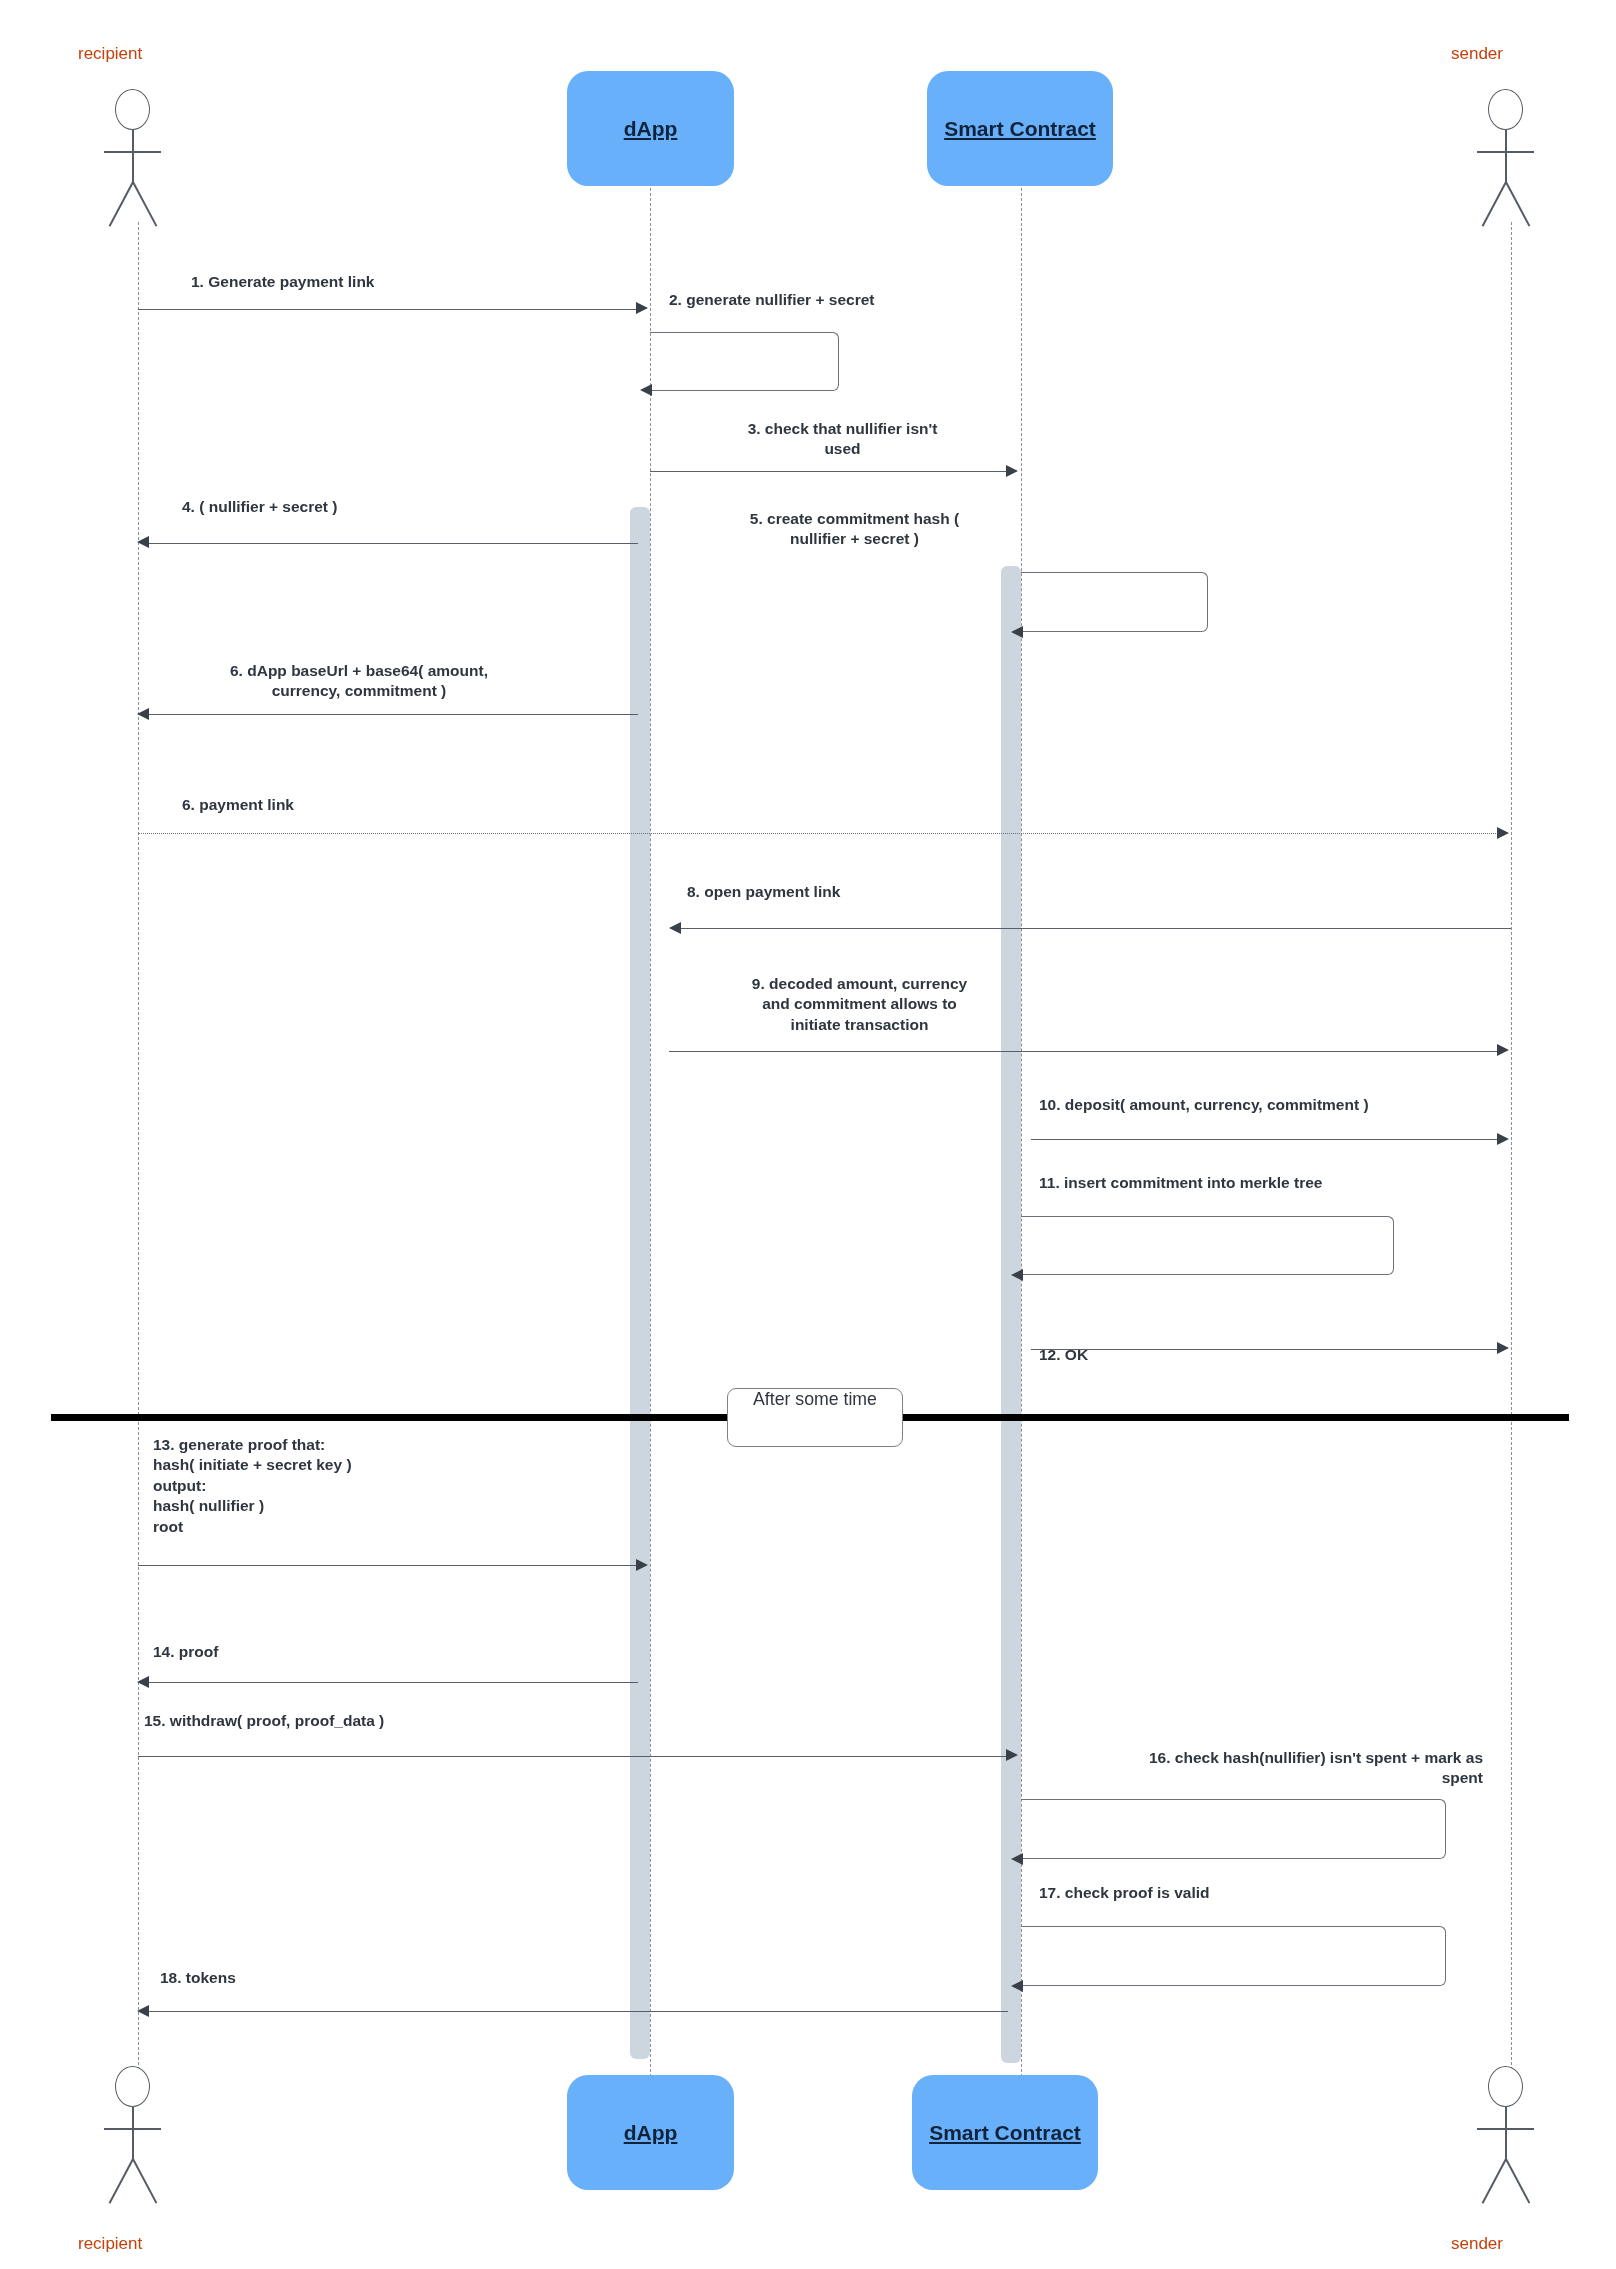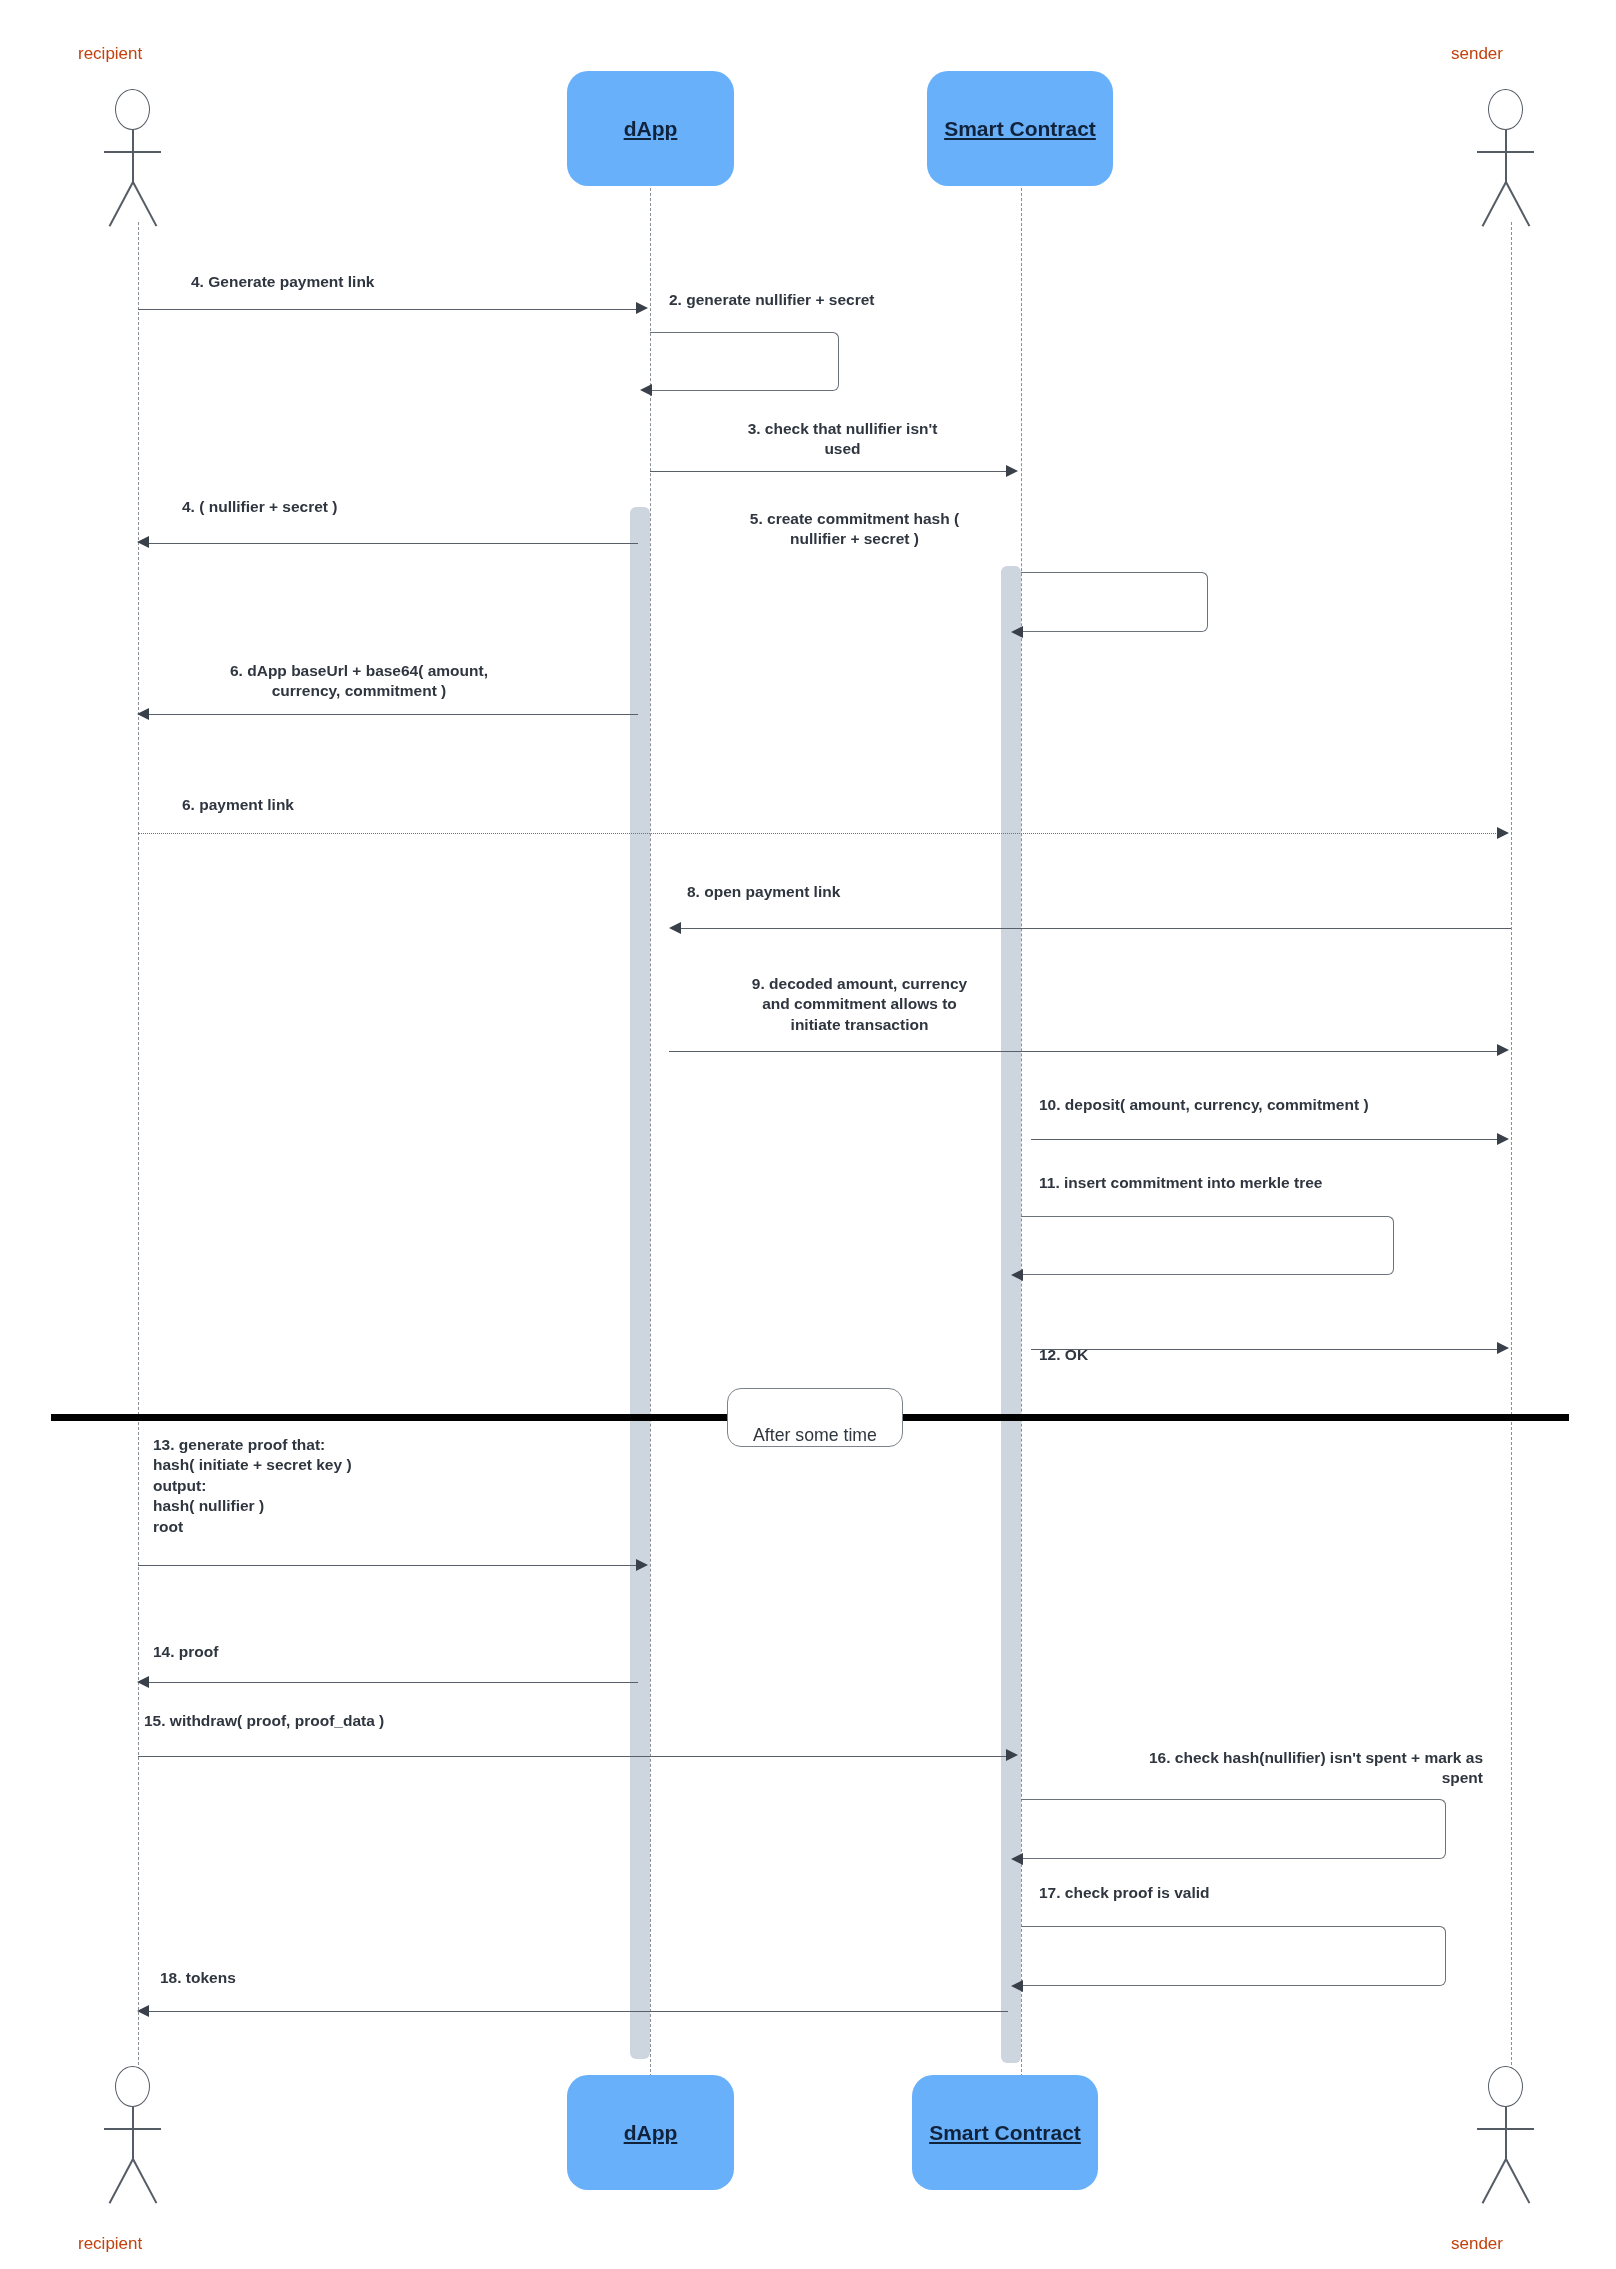--- a/index.html
+++ b/index.html
@@ -125,23 +125,23 @@
   
   .divider-line{
     position:absolute;
     height:7px;
     background:#000000;
   }
   .divider-box{
     position:absolute;
     background:#ffffff;
     border:1.4px solid #7b828b;
-    border-radius:14px;
+    border-radius:9px;
     display:flex;
-    align-items:flex-end;
+    align-items:flex-start;
     justify-content:center;
   }
   .divider-box span{
     font-size:17.7px;
     font-weight:400;
     color:#2f3640;
     white-space:nowrap;
   }
 </style>
 </head>
@@ -178,21 +178,21 @@
   </div>
 
   <div class="lifeline" style="left:138px; top:222px; height:1853px;"></div>
   <div class="lifeline" style="left:650px; top:188px; height:1889px;"></div>
   <div class="lifeline" style="left:1021px; top:188px; height:1889px;"></div>
   <div class="lifeline" style="left:1511px; top:222px; height:1853px;"></div>
 
   <div class="activation" style="left:630px; top:507px; height:1552px;"></div>
   <div class="activation" style="left:1001px; top:566px; height:1497px;"></div>
 
-  <div class="msg-label left" style="left:191px; top:272px; width:372px;">4. Generate payment link</div>
+  <div class="msg-label left" style="left:191px; top:272px; width:372px;">1. Generate payment link</div>
   <div class="msg" style="left:138px; top:309px; width:499px;"></div>
   <div class="arrow-r" style="left:636px; top:302px;"></div>
 
   <div class="msg-label left" style="left:669px; top:290px; width:372px;">2. generate nullifier + secret</div>
   <div class="selfcall" style="left:650px; top:332px; width:189px; height:59px;"></div>
   <div class="arrow-l" style="left:640px; top:384px;"></div>
 
   <div class="msg-label" style="left:652px; top:419px; width:381px;">
     <div>3. check that nullifier isn't</div>
     <div>used</div>

